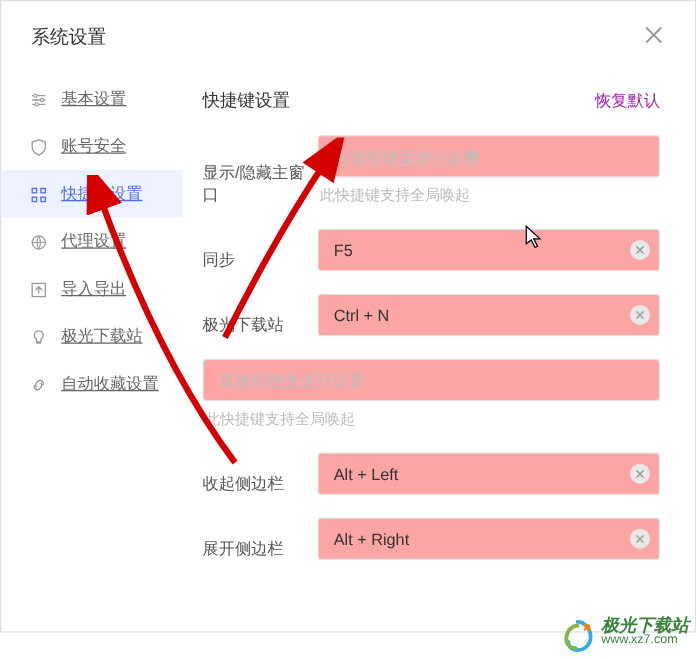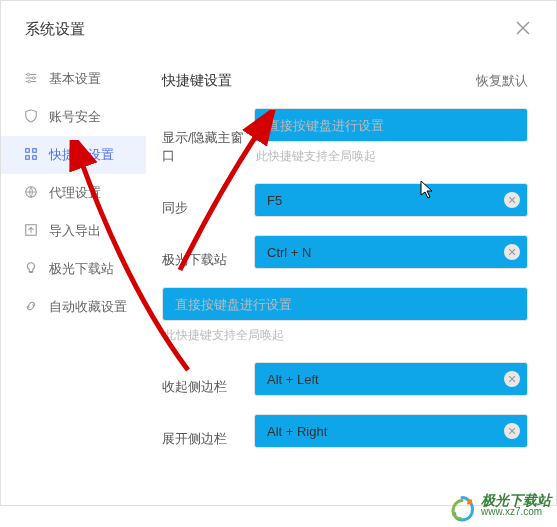--- a/index.html
+++ b/index.html
@@ -3,33 +3,33 @@
 <meta charset="utf-8">
 <style>
 * { box-sizing: border-box; margin: 0; padding: 0; }
 body { font-family: "Microsoft YaHei", "PingFang SC", sans-serif; font-size: 13px; color: #333; background: #fff; width: 557px; height: 527px; position: relative; overflow: hidden; }
 .dialog { width: 557px; height: 506px; border: 1px solid #e0e0e0; background: #fff; display: flex; flex-direction: column; }
 .header { display: flex; align-items: center; justify-content: space-between; padding: 14px 18px 12px 24px; }
 .header-title { font-size: 15px; color: #333; }
 .close-btn { font-size: 18px; color: #999; cursor: pointer; padding: 4px 8px; }
 .body { flex: 1; display: flex; overflow: hidden; }
 .sidebar { width: 145px; padding-top: 4px; }
-.sidebar-item { display: flex; align-items: flex-start; padding: 10px 12px 10px 22px; cursor: pointer; color: #666; font-size: 13px; }
+.sidebar-item { display: flex; align-items: flex-end; padding: 10px 12px 10px 22px; cursor: pointer; color: #666; font-size: 13px; text-decoration: underline; }
 .sidebar-item.active { background: #eef2ff; color: #4e6ef2; }
 .sidebar-item .icon { width: 16px; height: 16px; margin-right: 10px; display: inline-flex; align-items: center; justify-content: center; }
 .sidebar-item .icon svg { width: 14px; height: 14px; }
 .main { flex: 1; padding: 8px 28px 0 16px; overflow-y: auto; }
 .section-head { display: flex; align-items: center; justify-content: space-between; padding: 8px 0 18px 0; }
 .section-title { font-size: 14px; color: #333; }
-.restore-link { color: #737373; font-size: 13px; cursor: pointer; }
+.restore-link { color: #a21caf; font-size: 13px; cursor: pointer; }
 .row { display: flex; align-items: flex-end; margin-bottom: 18px; }
 .row-label { width: 92px; padding-top: 8px; color: #555; font-size: 13px; flex-shrink: 0; }
 .row-field { flex: 1; }
 .input-wrap { position: relative; }
-.hk-input { width: 100%; height: 34px; border: 1px solid #e2e2e2; border-radius: 3px; padding: 0 30px 0 12px; font-size: 13px; color: #333; background: #0ea5e9; outline: none; }
+.hk-input { width: 100%; height: 34px; border: 1px solid #e2e2e2; border-radius: 3px; padding: 0 30px 0 12px; font-size: 13px; color: #333; background: #fca5a5; outline: none; }
 .hk-input::placeholder { color: #bbb; }
 .clear-btn { position: absolute; right: 8px; top: 50%; transform: translateY(-50%); width: 16px; height: 16px; border-radius: 50%; background: #e8e8e8; color: #999; font-size: 11px; display: flex; align-items: center; justify-content: center; cursor: pointer; }
 .hint { font-size: 12px; color: #bbb; margin-top: 6px; padding-left: 2px; }
 .arrow-svg { position: absolute; pointer-events: none; z-index: 50; }
 .cursor-svg { position: absolute; left: 420px; top: 180px; z-index: 60; pointer-events: none; }
 .watermark { position: absolute; right: 6px; bottom: 4px; display: flex; z-index: 70; opacity: 0.95; }
 .wm-logo { width: 30px; height: 30px; margin-right: 4px; }
 .wm-text { display: flex; flex-direction: column; line-height: 1; }
 .wm-cn { font-size: 14px; font-weight: bold; color: #2e7d32; font-style: italic; }
 .wm-url { font-size: 10px; color: #2e7d32; }

